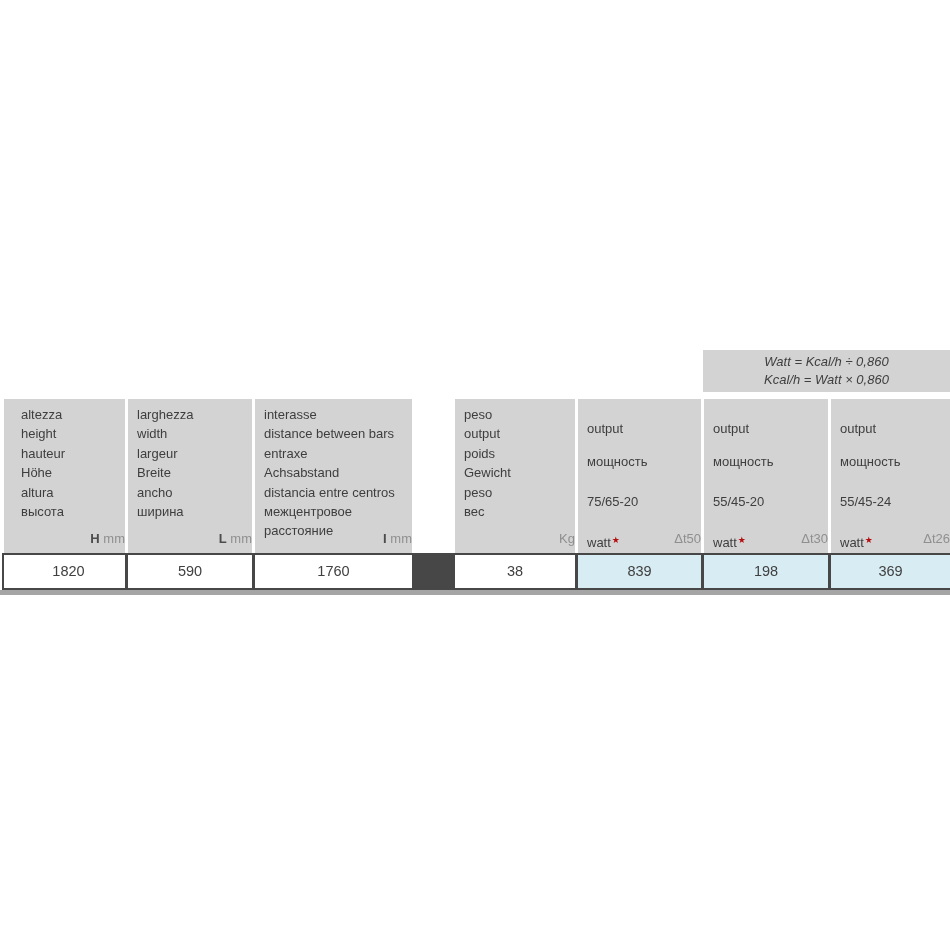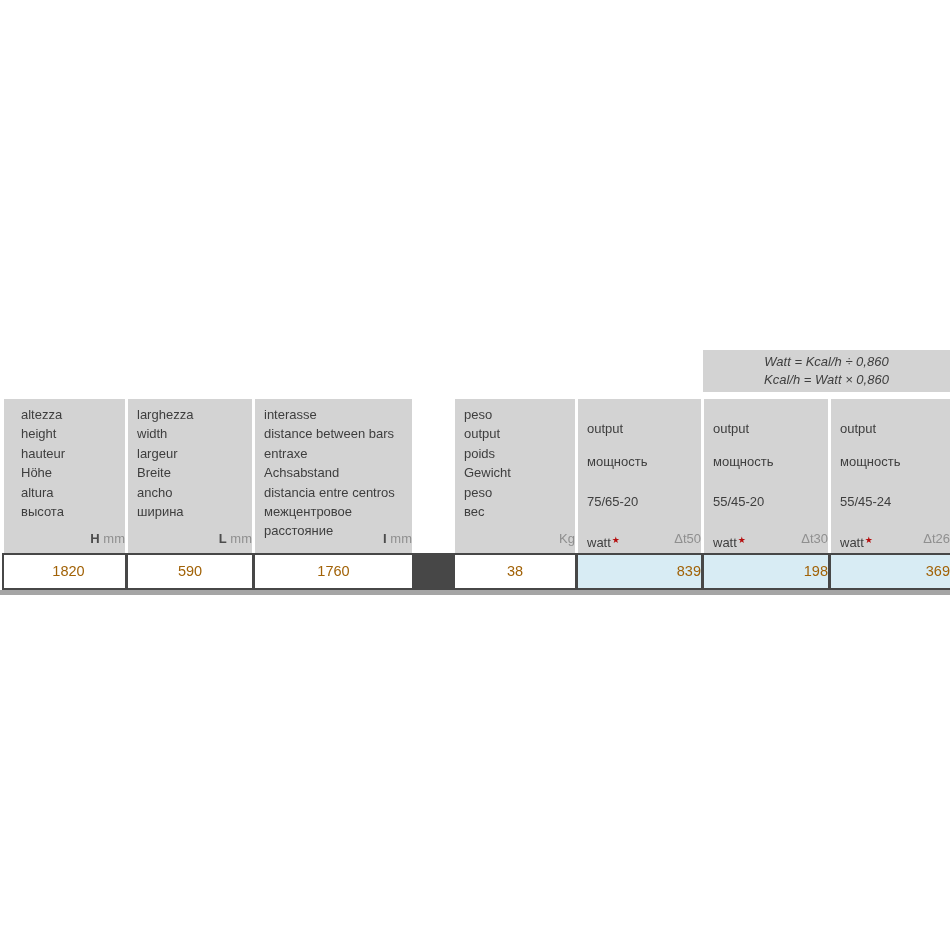--- a/index.html
+++ b/index.html
@@ -65,25 +65,25 @@
     position: absolute;
     left: 2px; top: 553px;
     width: 948px; height: 37px;
     background: var(--border-dark, #474747);
   }
   .vcell {
     position: absolute;
     top: 555px; height: 33px;
     line-height: 33px;
     background: #ffffff;
-    color: #a16207;
+    color: #404040;
     font-size: 14.5px;
     text-align: center;
   }
-  .vcell.highlight { background: var(--highlight-bg, #d8ecf4); text-align: right; }
+  .vcell.highlight { background: var(--highlight-bg, #d8ecf4); }
 
   .bottom-strip {
     position: absolute;
     left: 0; top: 590px;
     width: 950px; height: 5px;
     background: var(--strip-gray, #a5a5a5);
   }
 
   
   .c1 { left: 4px;   width: 121px; padding-left: 8px; }

